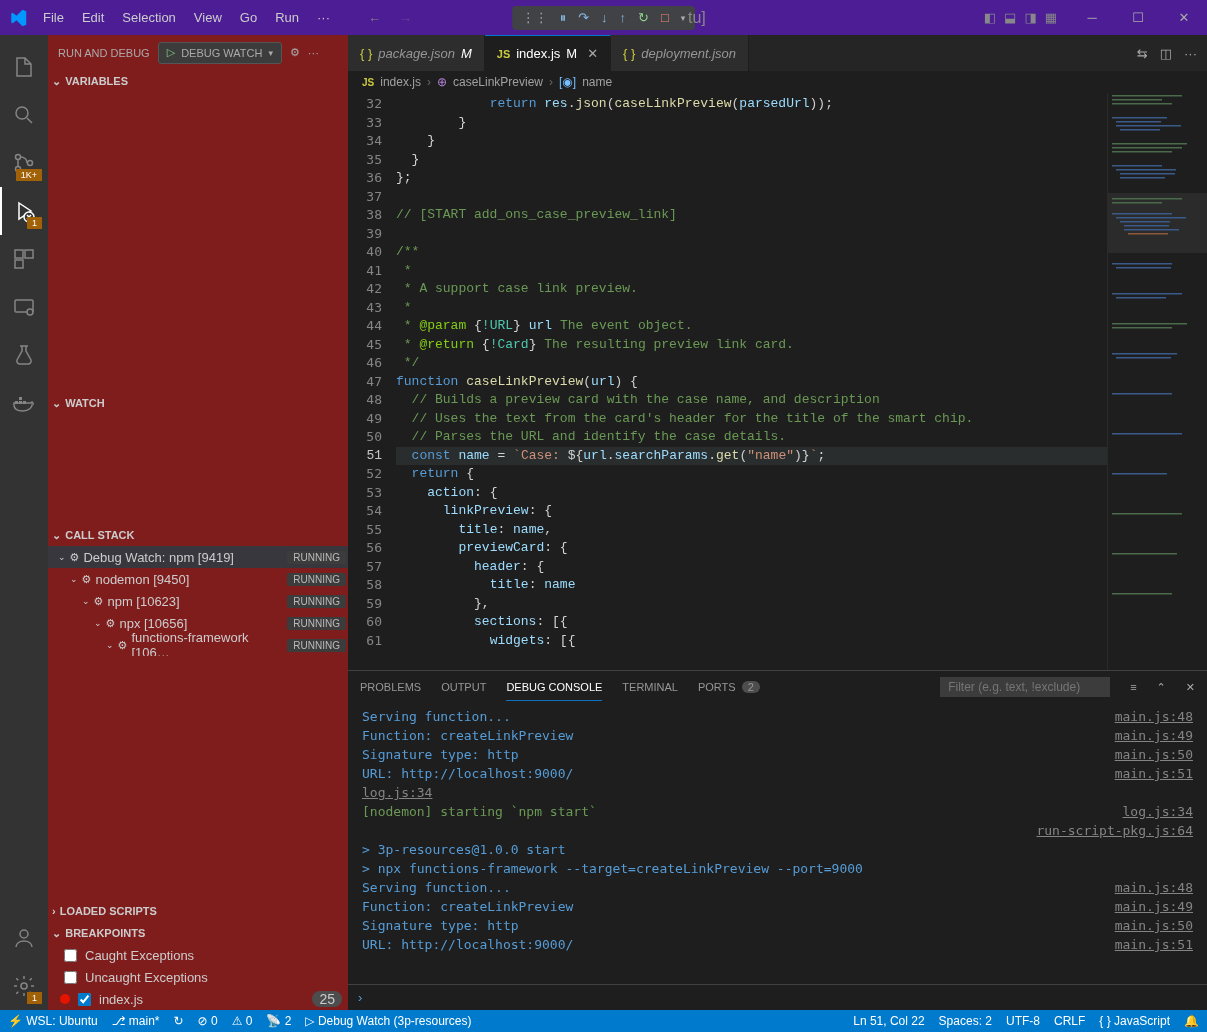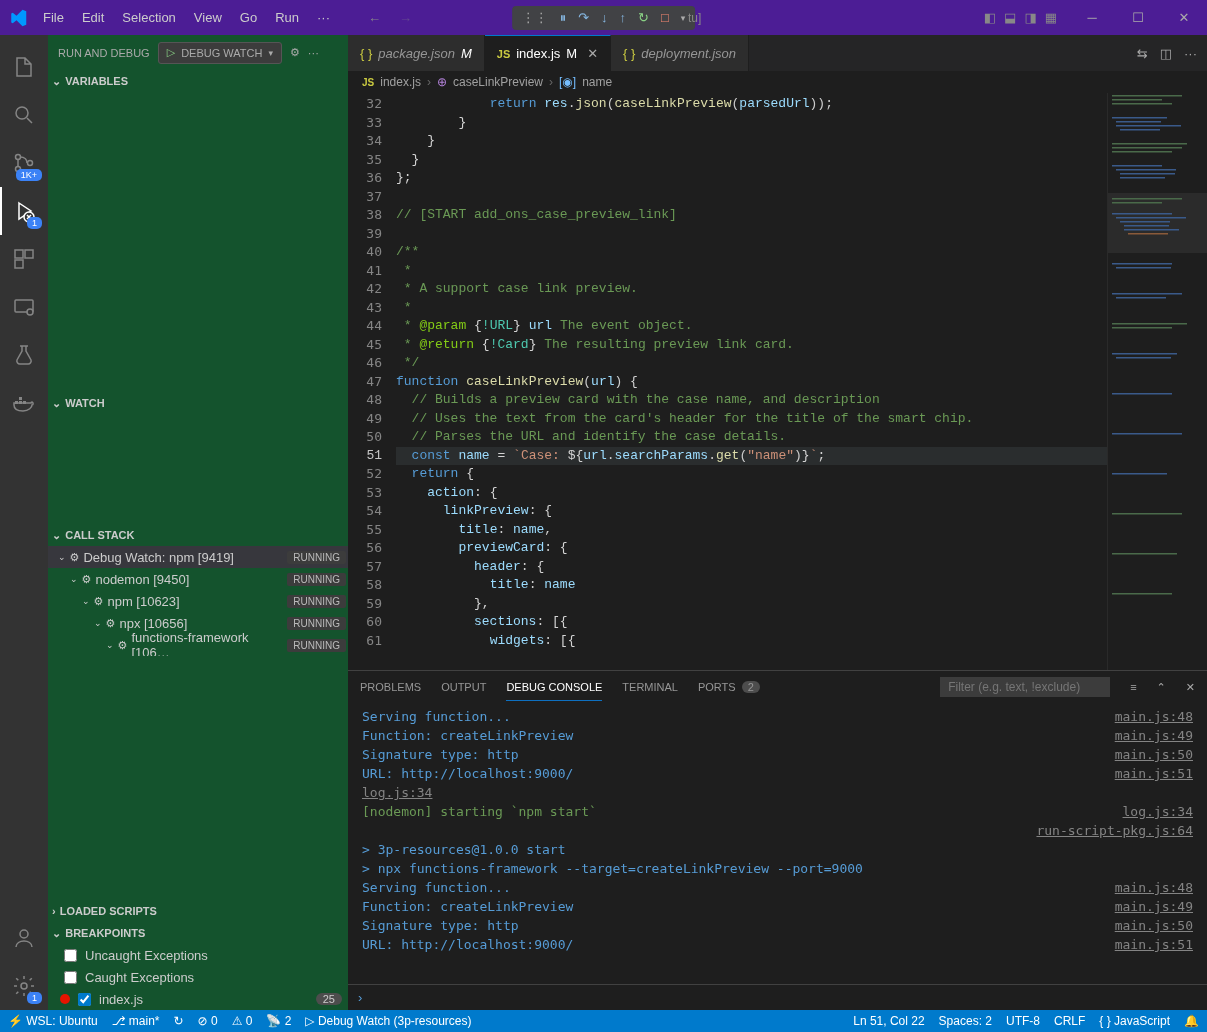--- a/index.html
+++ b/index.html
@@ -24,47 +24,47 @@
 .title-bar .logo { width: 35px; display: flex; align-items: center; justify-content: center; }
 .title-bar .menus { display: flex; gap: 2px; }
 .title-bar .menus span { padding: 5px 8px; cursor: pointer; }
 .title-bar .nav { display: flex; gap: 18px; margin-left: 30px; color: #888; }
 .title-bar .center-controls {
   position: absolute; left: 50%; transform: translateX(-50%);
   display: flex; gap: 12px; align-items: center;
   background: #414245; padding: 4px 10px; border-radius: 4px;
 }
 .title-bar .center-controls span { color: #85b6e0; }
-.title-bar .center-suffix { position: absolute; left: 57%; color: #888; font-size: 12px; }
+.title-bar .center-suffix { position: absolute; left: 57%; color: #888; font-size: 16px; }
 .title-bar .win-controls { position: absolute; right: 0; display: flex; }
 .title-bar .win-controls div { width: 46px; height: 35px; display: flex; align-items: center; justify-content: center; color: #aaa; }
 .title-bar .layout-icons { position: absolute; right: 150px; display: flex; gap: 8px; color: #888; }
 
 .main-row { display: flex; flex: 1; min-height: 0; }
 
 .activity-bar {
   width: 48px; background: #333333;
   display: flex; flex-direction: column; align-items: center;
   padding-top: 8px;
 }
 .activity-bar .item {
   width: 48px; height: 48px; display: flex;
   align-items: center; justify-content: center;
   color: #858585; position: relative;
 }
 .activity-bar .item.active { color: #fff; border-left: 2px solid #fff; }
 .activity-bar .badge {
   position: absolute; bottom: 6px; right: 6px;
-  background: #3b82f6; color: #fff; font-size: 9px;
-  border-radius: 5px; padding: 1px 5px; min-width: 14px; text-align: center;
+  background: #a16207; color: #fff; font-size: 9px;
+  border-radius: 0; padding: 1px 5px; min-width: 14px; text-align: center;
 }
 .activity-bar .spacer { flex: 1; }
 
 .sidebar {
-  width: 300px; background: #14532d;
+  width: 300px; background: #7f1d1d;
   display: flex; flex-direction: column;
 }
 .sidebar-header {
   height: 35px; display: flex; align-items: center;
   padding: 0 10px; font-size: 11px; color: #aaa;
   text-transform: uppercase; gap: 8px;
 }
 .sidebar-header .config {
   display: flex; align-items: center; gap: 6px;
   background: #3c3c3c; border: 1px solid #555; border-radius: 3px;
@@ -97,21 +97,21 @@
 .indent-4 { padding-left: 58px !important; }
 
 .breakpoint-row {
   height: 22px; display: flex; align-items: center;
   padding-left: 16px; gap: 8px;
 }
 .breakpoint-row input[type=checkbox] { accent-color: #007acc; }
 .breakpoint-row .badge-count {
   margin-left: auto; margin-right: 6px;
   background: #4d4d4d; border-radius: 10px;
-  padding: 0 7px; font-size: 11px;
+  padding: 0 7px; font-size: 14px;
 }
 .breakpoint-row .dot { width: 10px; height: 10px; border-radius: 50%; background: #e51400; margin-left: -4px; }
 
 .editor-col { flex: 1; display: flex; flex-direction: column; min-width: 0; }
 
 .tab-bar {
   height: 36px; background: #252526;
   display: flex; align-items: stretch;
 }
 .tab {
@@ -393,25 +393,25 @@
       <span>LOADED SCRIPTS</span>
     </div>
 
     <div class="section-header">
       <span>⌄</span>
       <span>BREAKPOINTS</span>
     </div>
     <div class="section-body">
       <div class="breakpoint-row">
         <input type="checkbox" style="">
-        <span>Uncaught Exceptions</span>
+        <span>Caught Exceptions</span>
       </div>
       <div class="breakpoint-row">
         <input type="checkbox" style="">
-        <span>Caught Exceptions</span>
+        <span>Uncaught Exceptions</span>
       </div>
       <div class="breakpoint-row">
         <span class="dot"></span>
         <input type="checkbox" checked="" style="">
         <span>index.js</span>
         <span class="badge-count">25</span>
       </div>
     </div>
   </div>
 

